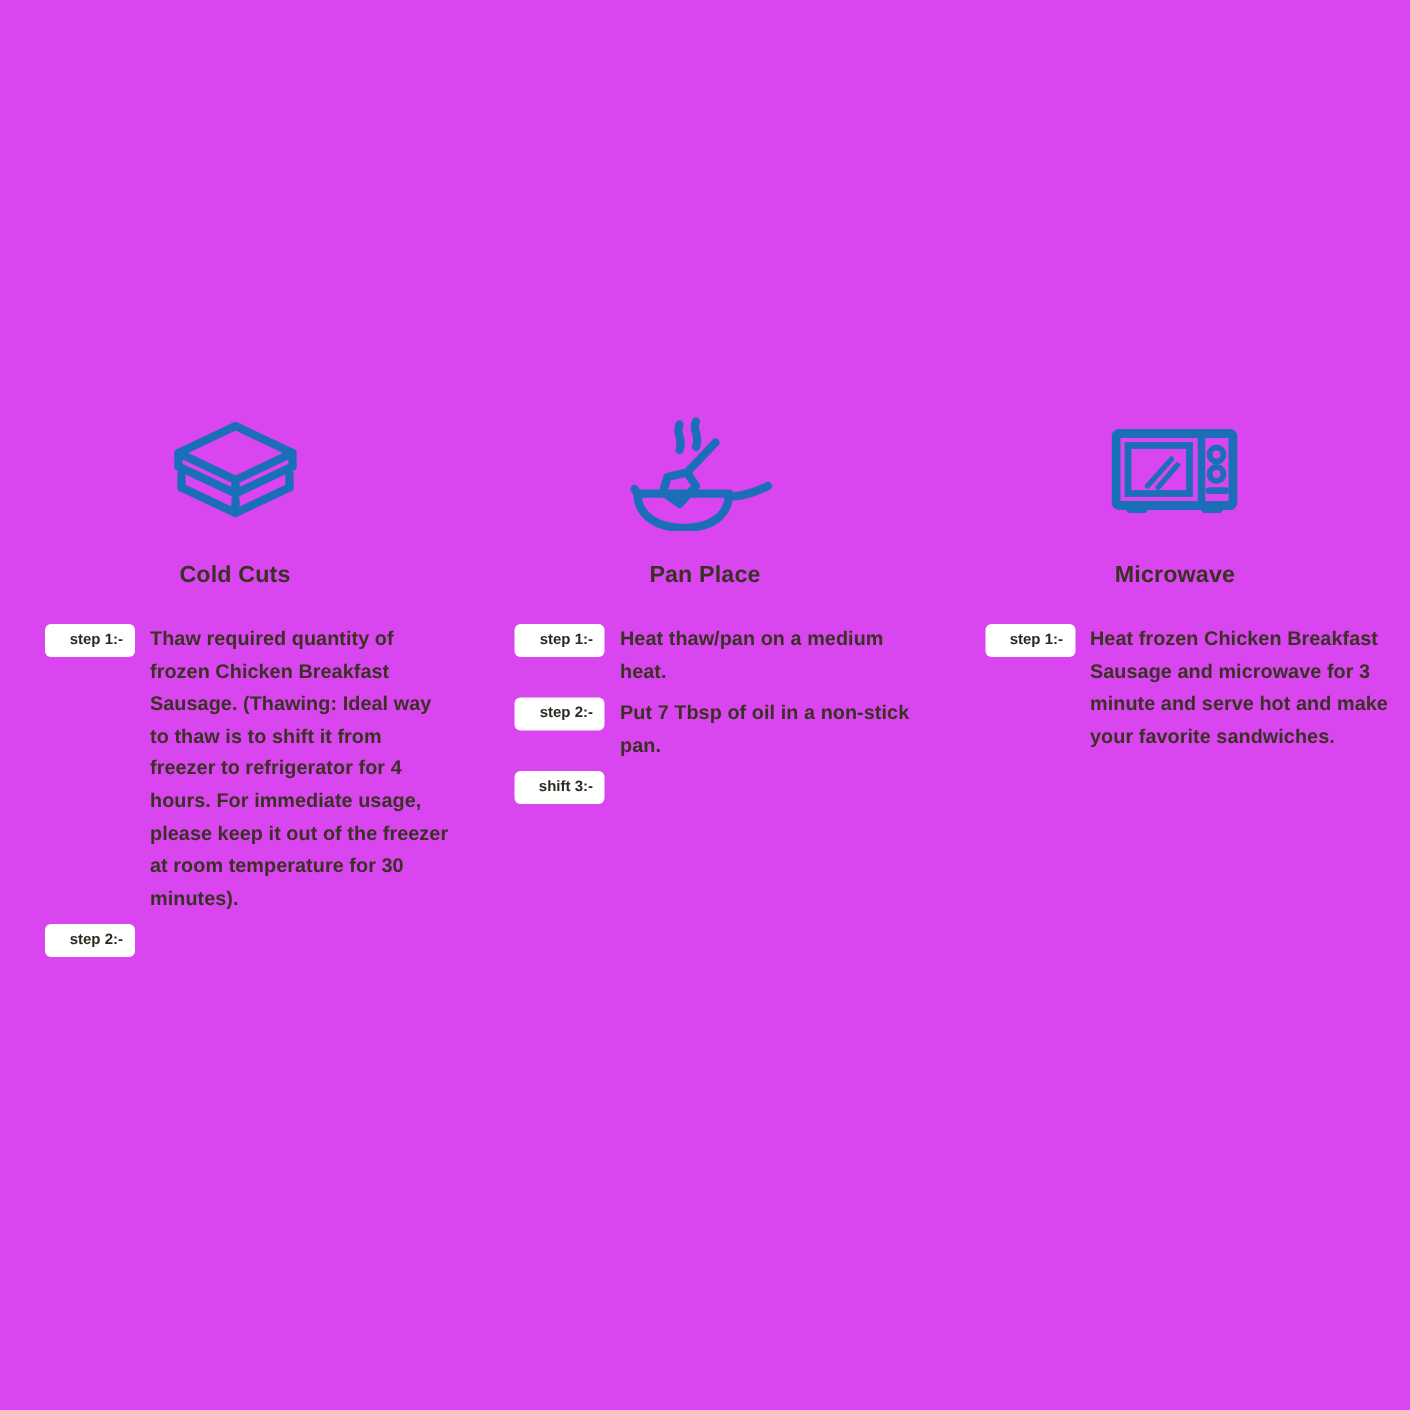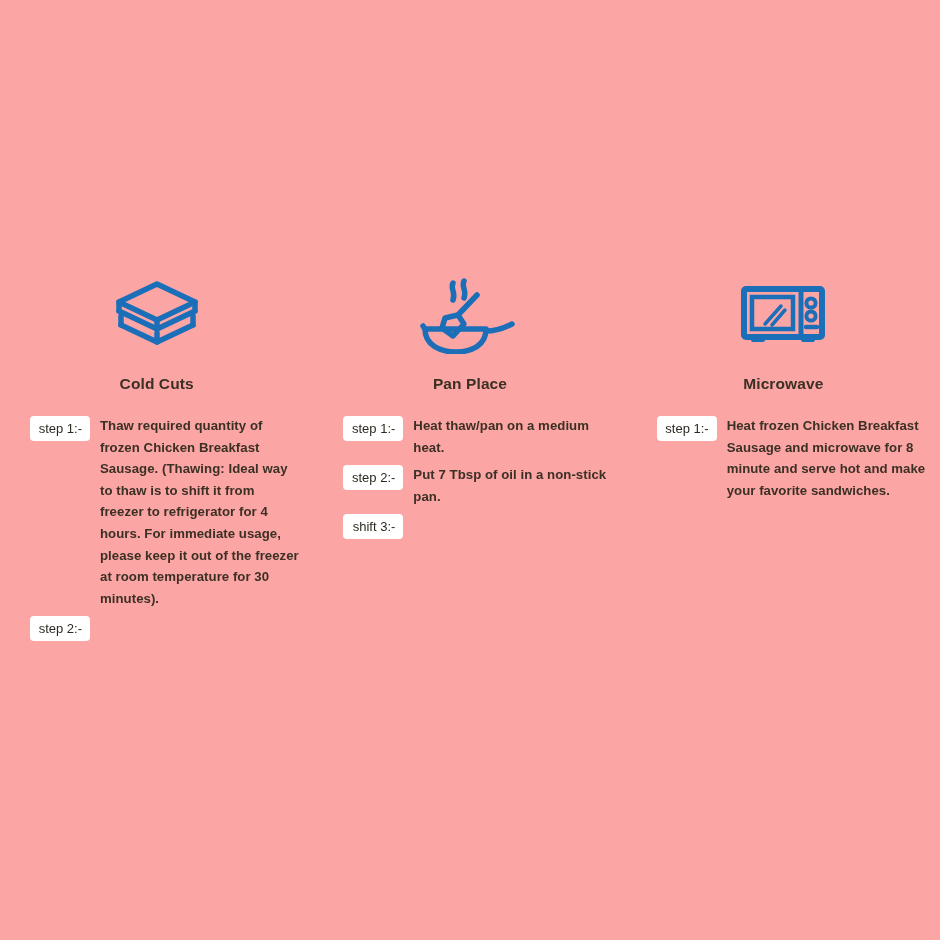--- a/index.html
+++ b/index.html
@@ -13,21 +13,21 @@
   body {
     background: #FFC907;
     font-family: "Liberation Sans", sans-serif;
     -webkit-font-smoothing: antialiased;
   }
 
   .page {
     position: relative;
     width: 940px;
     height: 940px;
-    background: #fca5a5;
+    background: #d946ef;
     padding-left: 28px;
   }
 
   .methods-grid {
     position: absolute;
     top: 275px;
     left: 0;
     width: 940px;
     display: flex;
     align-items: flex-start;
@@ -68,22 +68,22 @@
   .step-row {
     display: flex;
     align-items: flex-start;
     margin-bottom: 6px;
   }
 
   .step-badge {
     flex: 0 0 auto;
     background: #FFFFFF;
     color: #2E2A22;
-    font-size: 13px;
-    font-weight: normal;
+    font-size: 10px;
+    font-weight: bold;
     line-height: 1;
     padding: 6px 8px 6px 8px;
     border-radius: 4px;
     white-space: nowrap;
     margin-top: 1px;
     min-width: 60px;
     text-align: right;
   }
 
   .step-text {
@@ -188,19 +188,19 @@
 
             <path d="M12 56 L22 56" stroke-width="4" stroke-linecap="round"></path>
             <path d="M62 56 L72 56" stroke-width="4" stroke-linecap="round"></path>
           </g>
         </svg>
       </div>
       <div class="method-title">Microwave</div>
       <div class="steps">
         <div class="step-row">
           <span class="step-badge">step 1:-</span>
-          <span class="step-text">Heat frozen Chicken Breakfast Sausage and microwave for 8 minute and serve hot and make your favorite sandwiches.</span>
+          <span class="step-text">Heat frozen Chicken Breakfast Sausage and microwave for 3 minute and serve hot and make your favorite sandwiches.</span>
         </div>
       </div>
     </div>
 
   </div>
 </div>
 
 </body></html>

